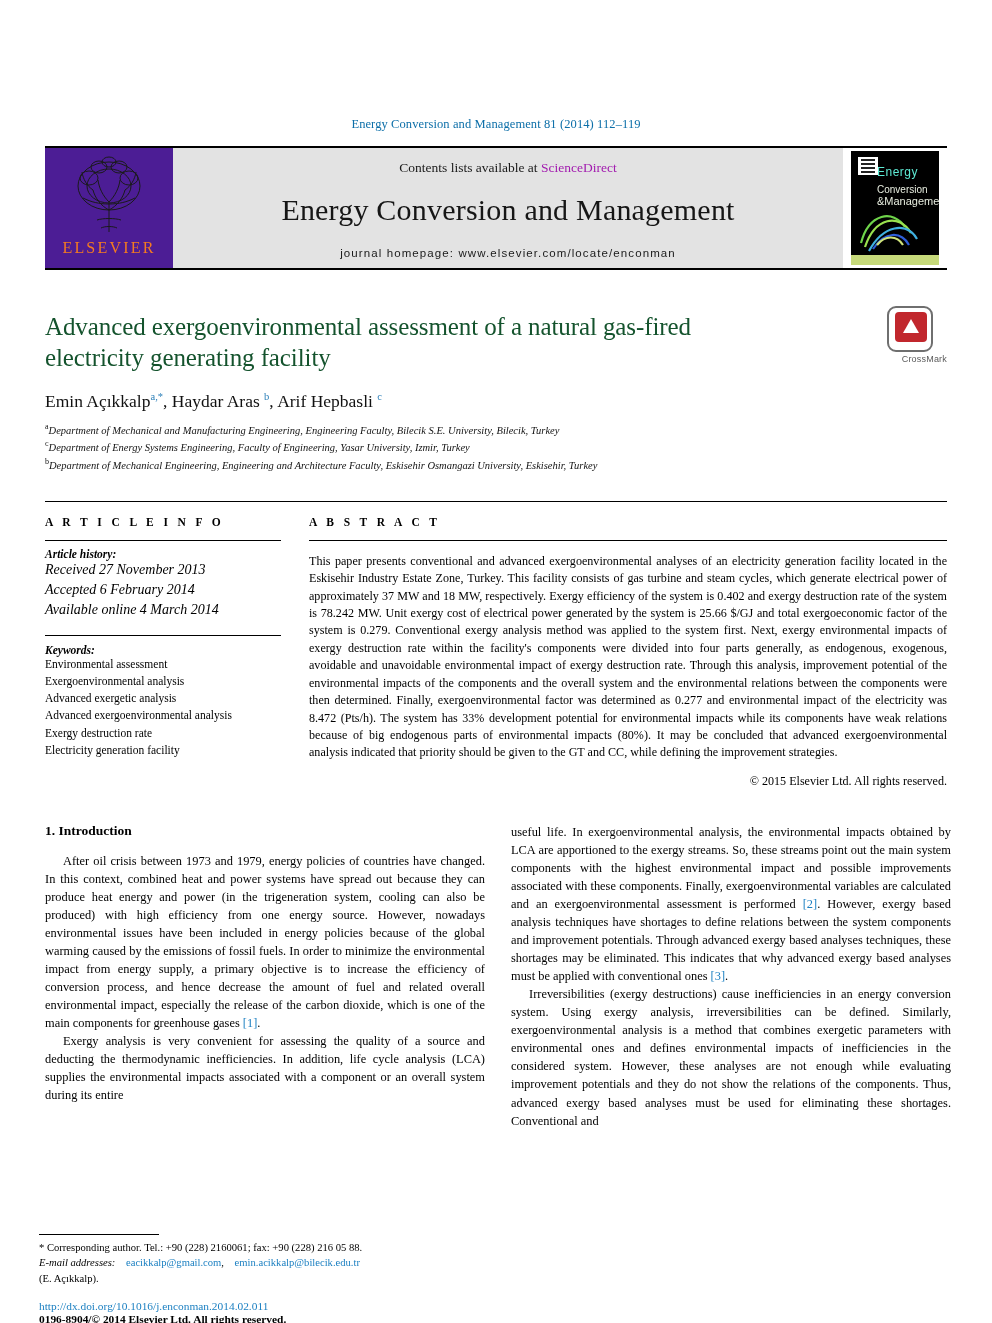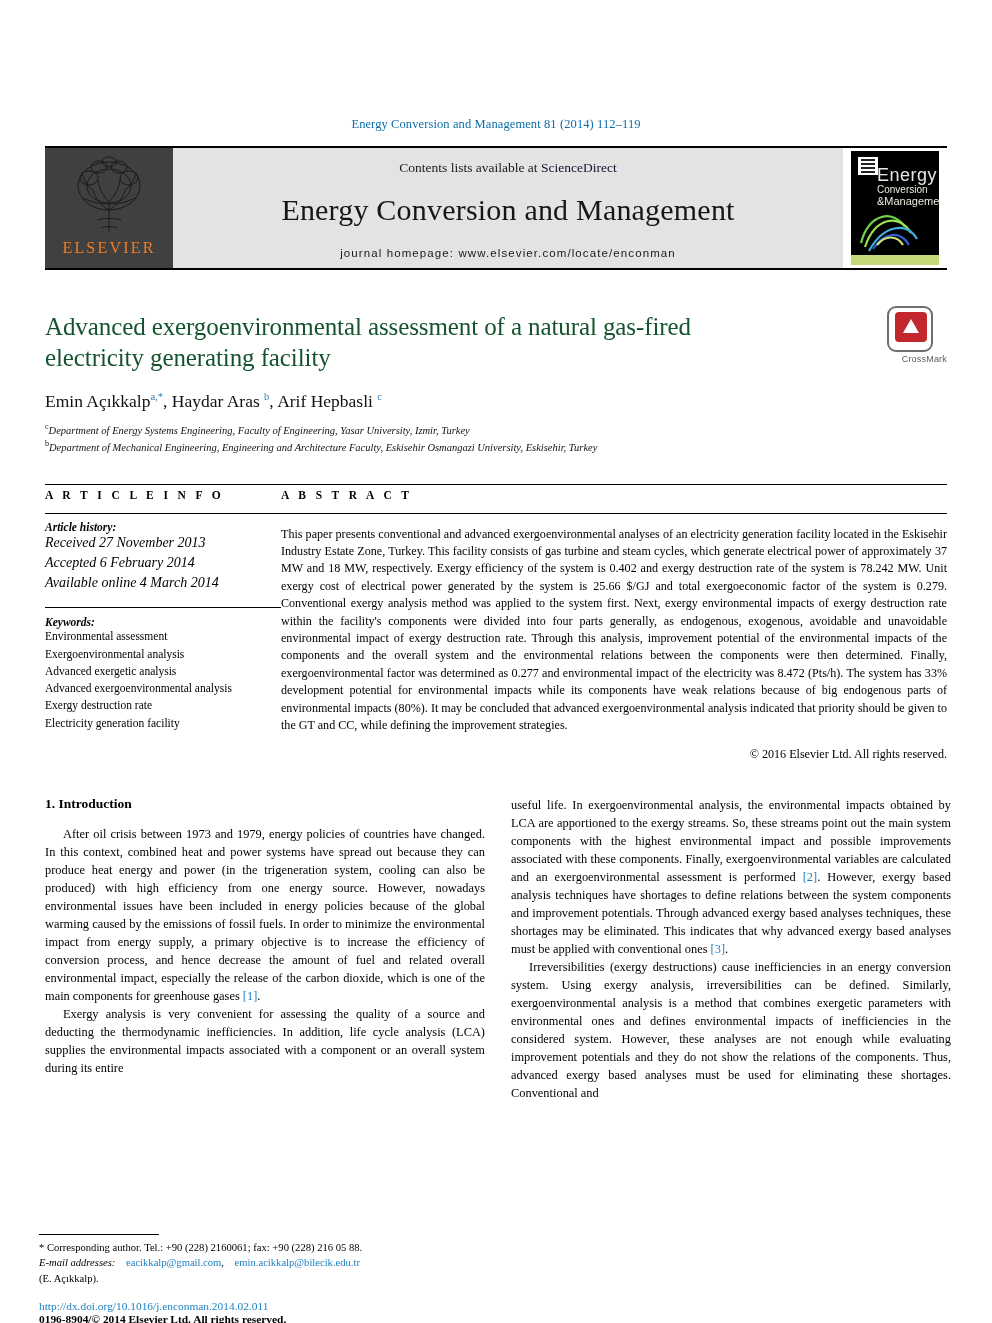--- a/index.html
+++ b/index.html
@@ -35,42 +35,42 @@
     align-items: stretch;
   }
   .elsevier-logo {
     width: 128px;
     flex: 0 0 128px;
     display: flex;
     flex-direction: column;
     align-items: center;
     justify-content: flex-start;
     padding-top: 4px;
-    background: #404040;
+    background: #4c1d95;
   }
   .tree-svg { display:block; }
   .elsevier-word {
     font-family: "Liberation Serif", serif;
     font-size: 16px;
     letter-spacing: 2.2px;
     color: #f47b20;
     margin-top: 1px;
     font-weight: normal;
   }
   .masthead-center {
     flex: 1 1 auto;
     background: #e3e3e3;
     display: flex;
     flex-direction: column;
     align-items: center;
     justify-content: center;
     padding: 6px 0 4px 0;
   }
   .contents-line { font-size: 13.5px; color: #1a1a1a; }
-  .contents-line .sd { color: #0f172a; }
+  .contents-line .sd { color: #a21caf; }
   .journal-title {
     font-size: 30px;
     color: #161616;
     margin: 17px 0 20px 0;
     font-family: "Liberation Serif", serif;
     letter-spacing: .2px;
   }
   .homepage {
     font-family: "Liberation Sans", sans-serif;
     font-size: 11.5px;
@@ -89,22 +89,22 @@
     width: 88px; height: 114px; background: #000; position: relative; overflow: hidden;
   }
   .cover-elsevier-box {
     position: absolute; left: 7px; top: 6px; width: 20px; height: 18px;
     background: #fff;
   }
   .cover-elsevier-box i {
     display:block; height:2px; background:#222; margin:2px 3px 0 3px;
   }
   .cover-t1 {
-    position:absolute; left: 26px; top: 14px; color:#e5e5e5;
-    font-family:"Liberation Sans", sans-serif; font-size: 18px; letter-spacing:.5px;
+    position:absolute; left: 26px; top: 14px; color:#5eead4;
+    font-family:"Liberation Sans", sans-serif; font-size: 12px; letter-spacing:.5px;
   }
   .cover-t2 {
     position:absolute; left: 26px; top: 33px; color:#e8eee0;
     font-family:"Liberation Sans", sans-serif; font-size: 10px;
   }
   .cover-t3 {
     position:absolute; left: 26px; top: 44px; color:#e8eee0;
     font-family:"Liberation Sans", sans-serif; font-size: 11px;
   }
   .cover-bottom {
@@ -163,22 +163,23 @@
     line-height: 1.5;
     color: #111;
     margin-top: 9px;
   }
   .affil div sup { font-style: normal; font-size: 8px; }
 
   
   .info-abs {
     margin: 28px 45px 0 45px;
     display: flex;
+    gap: 28px;
     border-top: 1px solid #000;
-    padding-top: 4px;
+    padding-top: 14px;
   }
   .col-info { width: 236px; flex: 0 0 236px; }
   .col-abs  { flex: 1 1 auto; }
   .sec-head {
     font-family: "Liberation Serif", serif;
     font-weight: bold;
     font-size: 11.5px;
     letter-spacing: 3.4px;
     margin-bottom: 12px;
   }
@@ -308,20 +309,21 @@
     <div class="crossmark">
       <div class="crossmark-badge"></div>
       <div class="crossmark-label">CrossMark</div>
     </div>
 
     <h1 class="paper-title">Advanced exergoenvironmental assessment of a natural gas-fired electricity generating facility</h1>
 
     <div class="authors">Emin Açıkkalp<sup>a,*</sup>, Haydar Aras <sup>b</sup>, Arif Hepbasli <sup>c</sup></div>
 
     <div class="affil">
+        <div><sup>a</sup>Department of Mechanical and Manufacturing Engineering, Engineering Faculty, Bilecik S.E. University, Bilecik, Turkey</div>
         <div><sup>c</sup>Department of Energy Systems Engineering, Faculty of Engineering, Yasar University, Izmir, Turkey</div>
         <div><sup>b</sup>Department of Mechanical Engineering, Engineering and Architecture Faculty, Eskisehir Osmangazi University, Eskisehir, Turkey</div>
       </div>
   </div>
 
   <div class="info-abs">
 
     <div class="col-info">
       <div class="sec-head">A R T I C L E   I N F O</div>
       <div class="rule"></div>
@@ -340,21 +342,21 @@
           <div class="kw-line">Advanced exergoenvironmental analysis</div>
           <div class="kw-line">Exergy destruction rate</div>
           <div class="kw-line">Electricity generation facility</div>
         </div>
     </div>
 
     <div class="col-abs">
       <div class="sec-head">A B S T R A C T</div>
       <div class="rule"></div>
       <p class="abstract-text">This paper presents conventional and advanced exergoenvironmental analyses of an electricity generation facility located in the Eskisehir Industry Estate Zone, Turkey. This facility consists of gas turbine and steam cycles, which generate electrical power of approximately 37 MW and 18 MW, respectively. Exergy efficiency of the system is 0.402 and exergy destruction rate of the system is 78.242 MW. Unit exergy cost of electrical power generated by the system is 25.66 $/GJ and total exergoeconomic factor of the system is 0.279. Conventional exergy analysis method was applied to the system first. Next, exergy environmental impacts of exergy destruction rate within the facility's components were divided into four parts generally, as endogenous, exogenous, avoidable and unavoidable environmental impact of exergy destruction rate. Through this analysis, improvement potential of the environmental impacts of the components and the overall system and the environmental relations between the components were then determined. Finally, exergoenvironmental factor was determined as 0.277 and environmental impact of the electricity was 8.472 (Pts/h). The system has 33% development potential for environmental impacts while its components have weak relations because of big endogenous parts of environmental impacts (80%). It may be concluded that advanced exergoenvironmental analysis indicated that priority should be given to the GT and CC, while defining the improvement strategies.</p>
-      <div class="copyright">© 2016 Elsevier Ltd. All rights reserved.</div>
+      <div class="copyright">© 2015 Elsevier Ltd. All rights reserved.</div>
     </div>
   </div>
 
   <div class="body-cols">
     <div class="bcol">
       <div class="h2">1. Introduction</div>
       <p class="para"><span>After oil crisis between 1973 and 1979, energy policies of countries have changed. In this context, combined heat and power systems have spread out because they can produce heat energy and power (in the trigeneration system, cooling can also be produced) with high efficiency from one energy source. However, nowadays environmental issues have been included in energy policies because of the global warming caused by the emissions of fossil fuels. In order to minimize the environmental impact from energy supply, a primary objective is to increase the efficiency of conversion process, and hence decrease the amount of fuel and related overall environmental impact, especially the release of the carbon dioxide, which is one of the main components for greenhouse gases </span><span class="ref">[1]</span><span>.</span></p>
       <p class="para">Exergy analysis is very convenient for assessing the quality of a source and deducting the thermodynamic inefficiencies. In addition, life cycle analysis (LCA) supplies the environmental impacts associated with a component or an overall system during its entire</p>
     </div>
 

